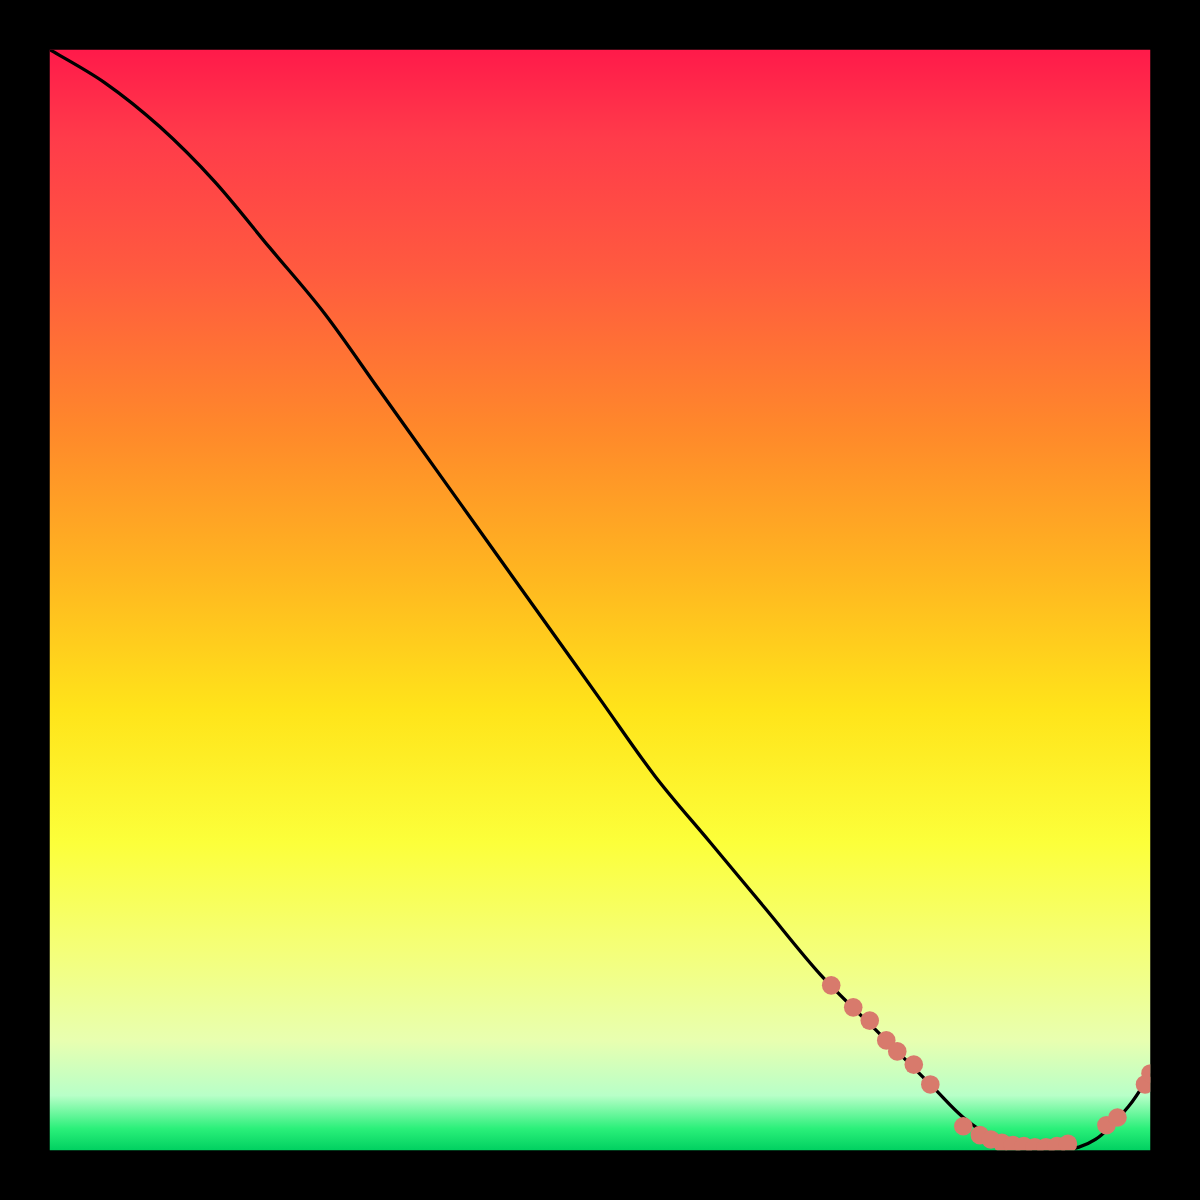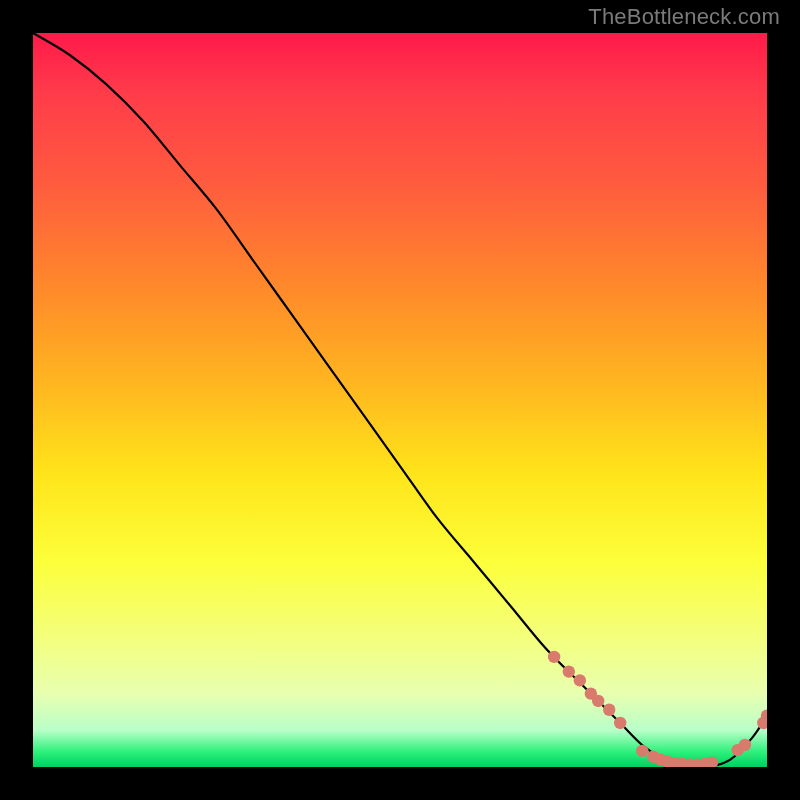--- a/index.html
+++ b/index.html
@@ -71,21 +71,20 @@
   }
   .dots circle {
     fill: #d87a6c;
   }
 </style>
 </head>
 <body>
 
 <div class="frame">
 
-  <div class="watermark">TheBottleneck.com</div>
 
   <div class="plot-area">
     <div class="gradient"></div>
 
     <svg class="curve" viewBox="0 0 734 734" preserveAspectRatio="none">
       <path id="curve-path" d="M 0 0 C 6.116666666666667 3.669999999999997, 24.46666666666667 13.45666666666665, 36.7 22.019999999999982 C 48.93333333333334 30.583333333333314, 61.16666666666667 40.36999999999998, 73.4 51.379999999999995 C 85.63333333333334 62.39000000000001, 97.86666666666666 74.62333333333338, 110.1 88.08000000000004 C 122.33333333333333 101.5366666666667, 134.56666666666666 117.44000000000001, 146.8 132.12 C 159.03333333333336 146.79999999999998, 171.26666666666668 160.25666666666663, 183.5 176.15999999999997 C 195.73333333333332 192.0633333333333, 207.96666666666667 210.41333333333336, 220.2 227.54000000000002 C 232.4333333333333 244.66666666666669, 244.66666666666663 261.79333333333335, 256.9 278.92 C 269.1333333333333 296.0466666666667, 281.3666666666667 313.1733333333333, 293.6 330.29999999999995 C 305.83333333333337 347.4266666666666, 318.06666666666666 364.55333333333334, 330.3 381.68 C 342.53333333333336 398.8066666666667, 354.76666666666665 415.93333333333334, 367 433.06 C 379.23333333333335 450.18666666666667, 391.4666666666667 468.53666666666663, 403.70000000000005 484.43999999999994 C 415.9333333333334 500.34333333333325, 428.16666666666663 513.8, 440.4 528.48 C 452.6333333333333 543.1600000000001, 464.8666666666667 557.84, 477.1 572.52 C 489.33333333333337 587.1999999999999, 501.5666666666666 603.1033333333332, 513.8 616.56 C 526.0333333333333 630.0166666666667, 538.2666666666667 641.0266666666666, 550.5 653.26 C 562.7333333333333 665.4933333333333, 577.4133333333334 680.1733333333334, 587.2 689.96 C 596.9866666666667 699.7466666666667, 601.88 705.8633333333333, 609.22 711.98 C 616.5600000000001 718.0966666666667, 623.9 722.99, 631.24 726.66 C 638.58 730.3299999999999, 645.92 732.7766666666666, 653.26 734 C 660.6 735.2233333333334, 667.9399999999999 735.2233333333334, 675.28 734 C 682.62 732.7766666666666, 689.9599999999999 731.5533333333333, 697.3 726.66 C 704.64 721.7666666666667, 713.2033333333333 711.98, 719.3199999999999 704.64 C 725.4366666666666 697.3, 731.5533333333333 686.29, 734 682.62" stroke="#000000"></path>
       <g class="dots" id="dots-group">
           <circle cx="521.14" cy="623.9" r="6.2" fill="#d87a6c"></circle>
           <circle cx="535.8199999999999" cy="638.58" r="6.2" fill="#d87a6c"></circle>
           <circle cx="546.83" cy="647.388" r="6.2" fill="#d87a6c"></circle>

